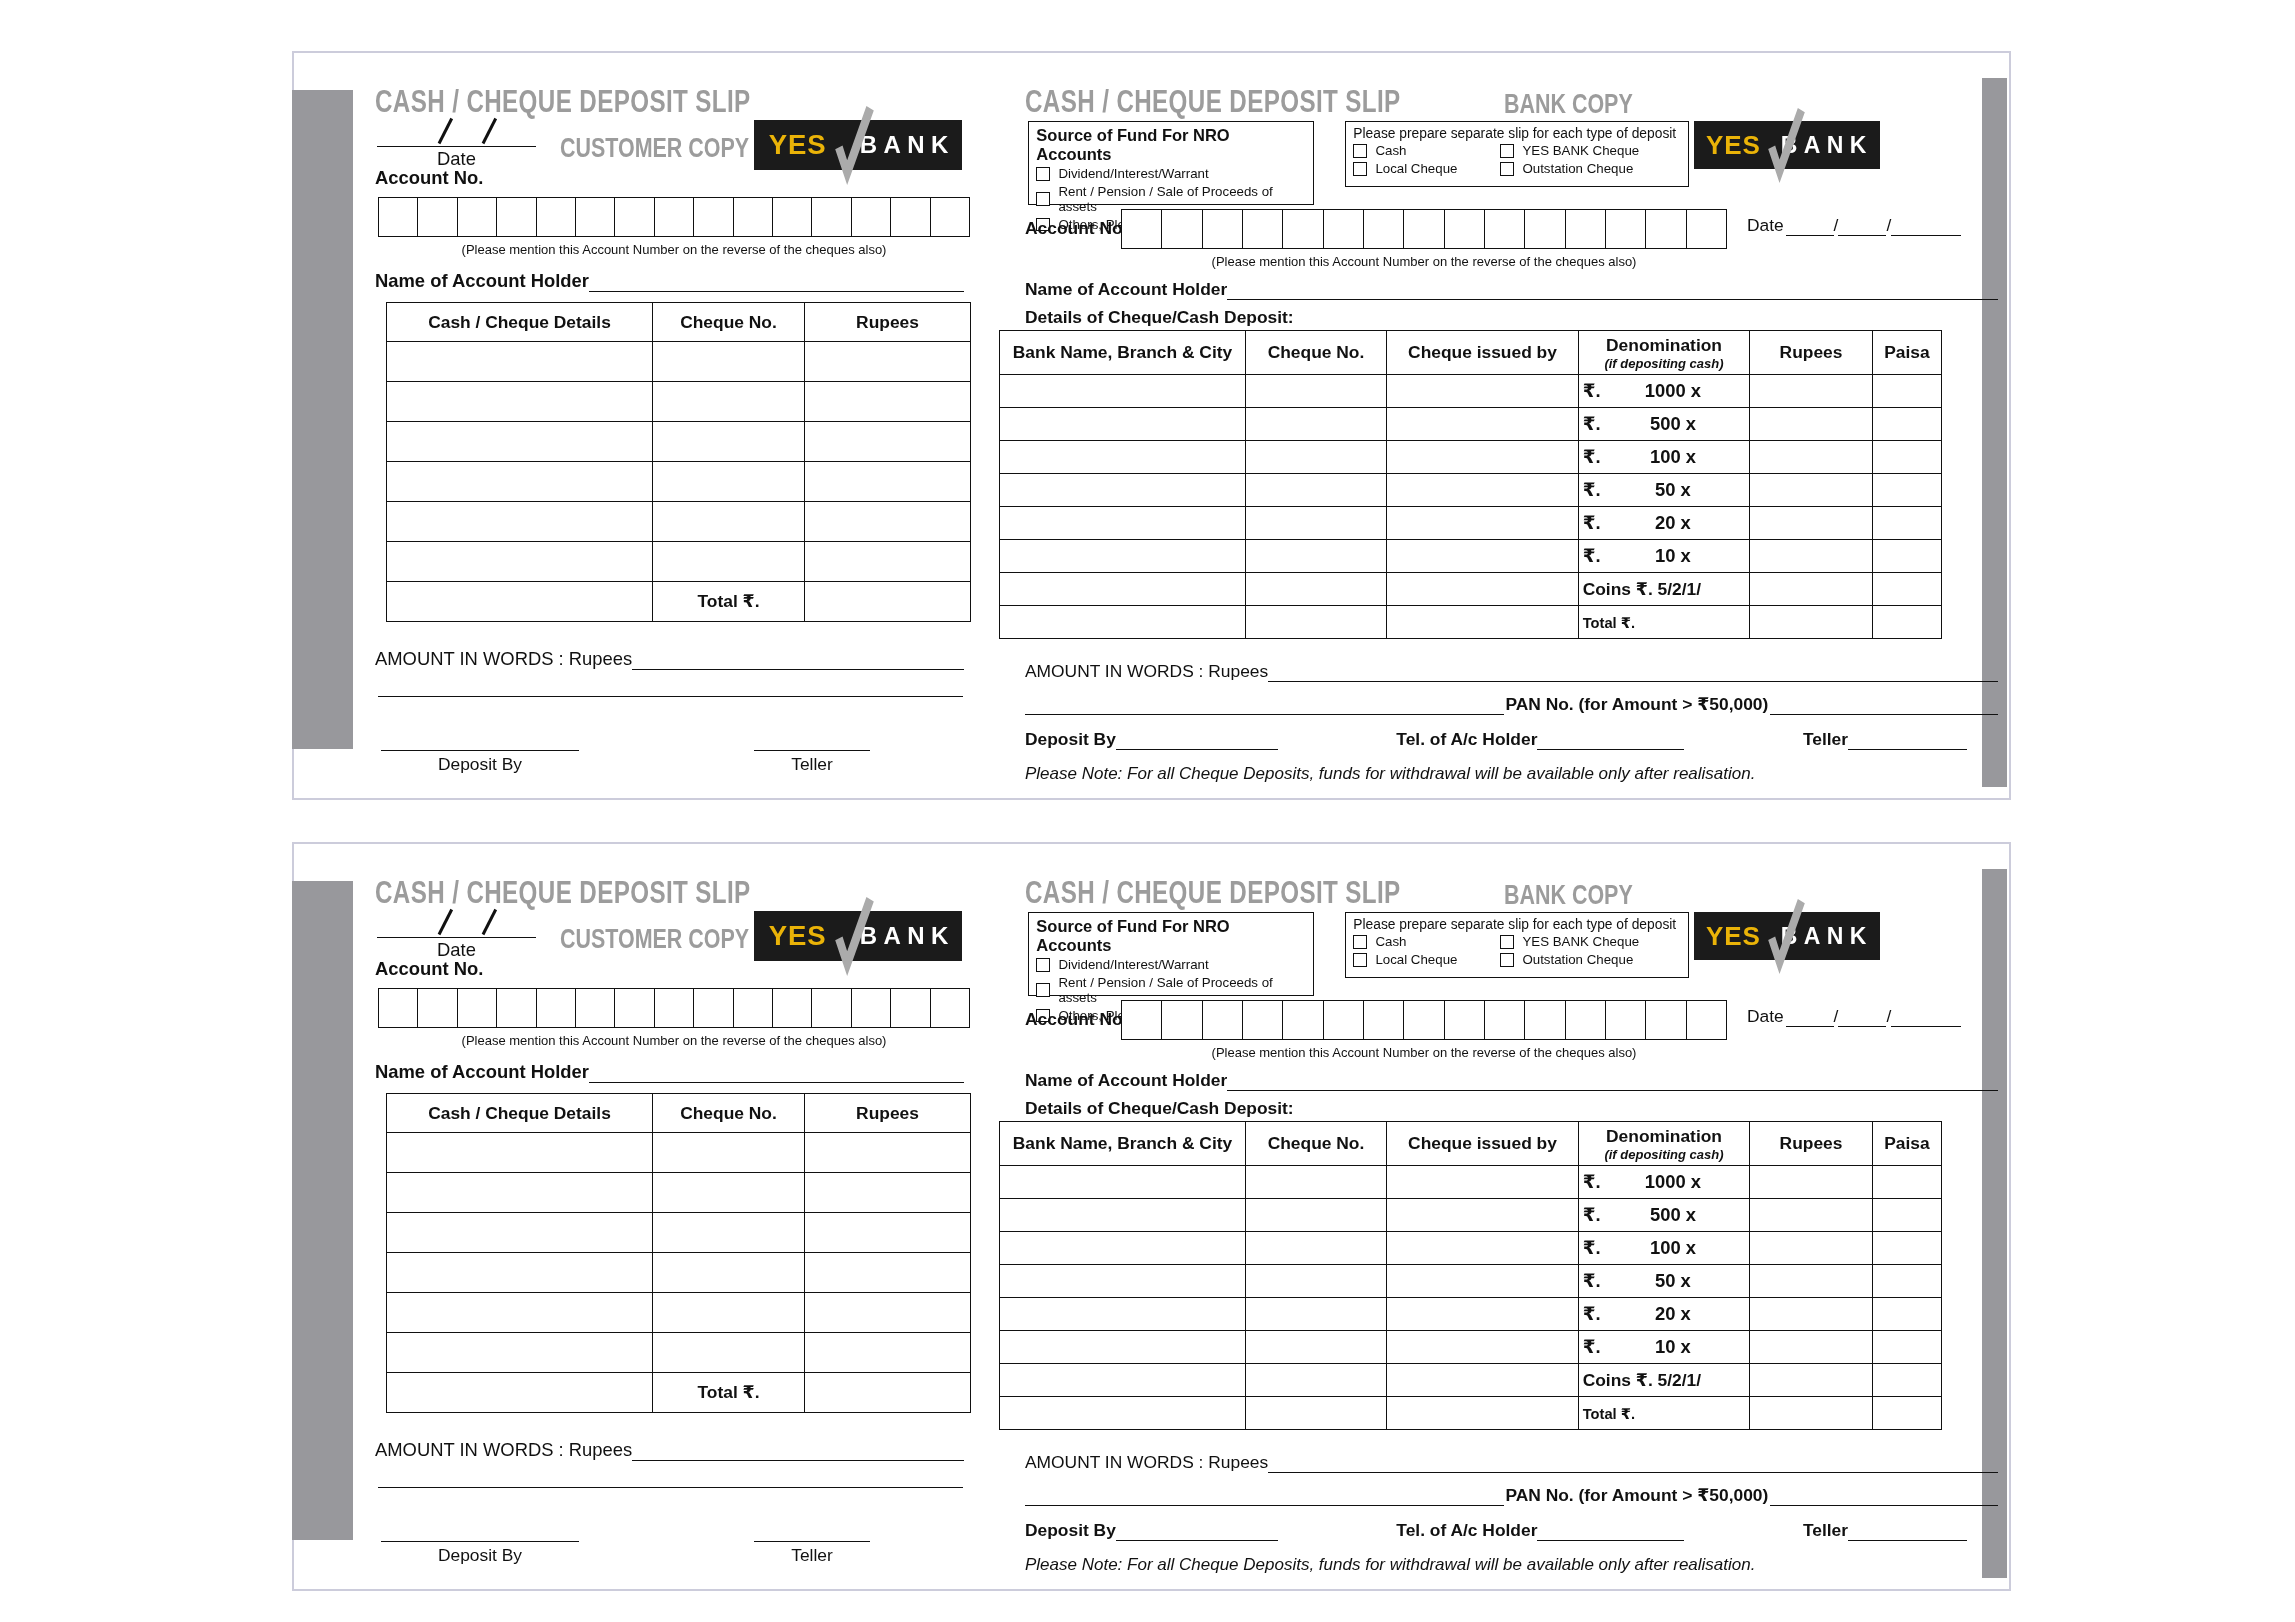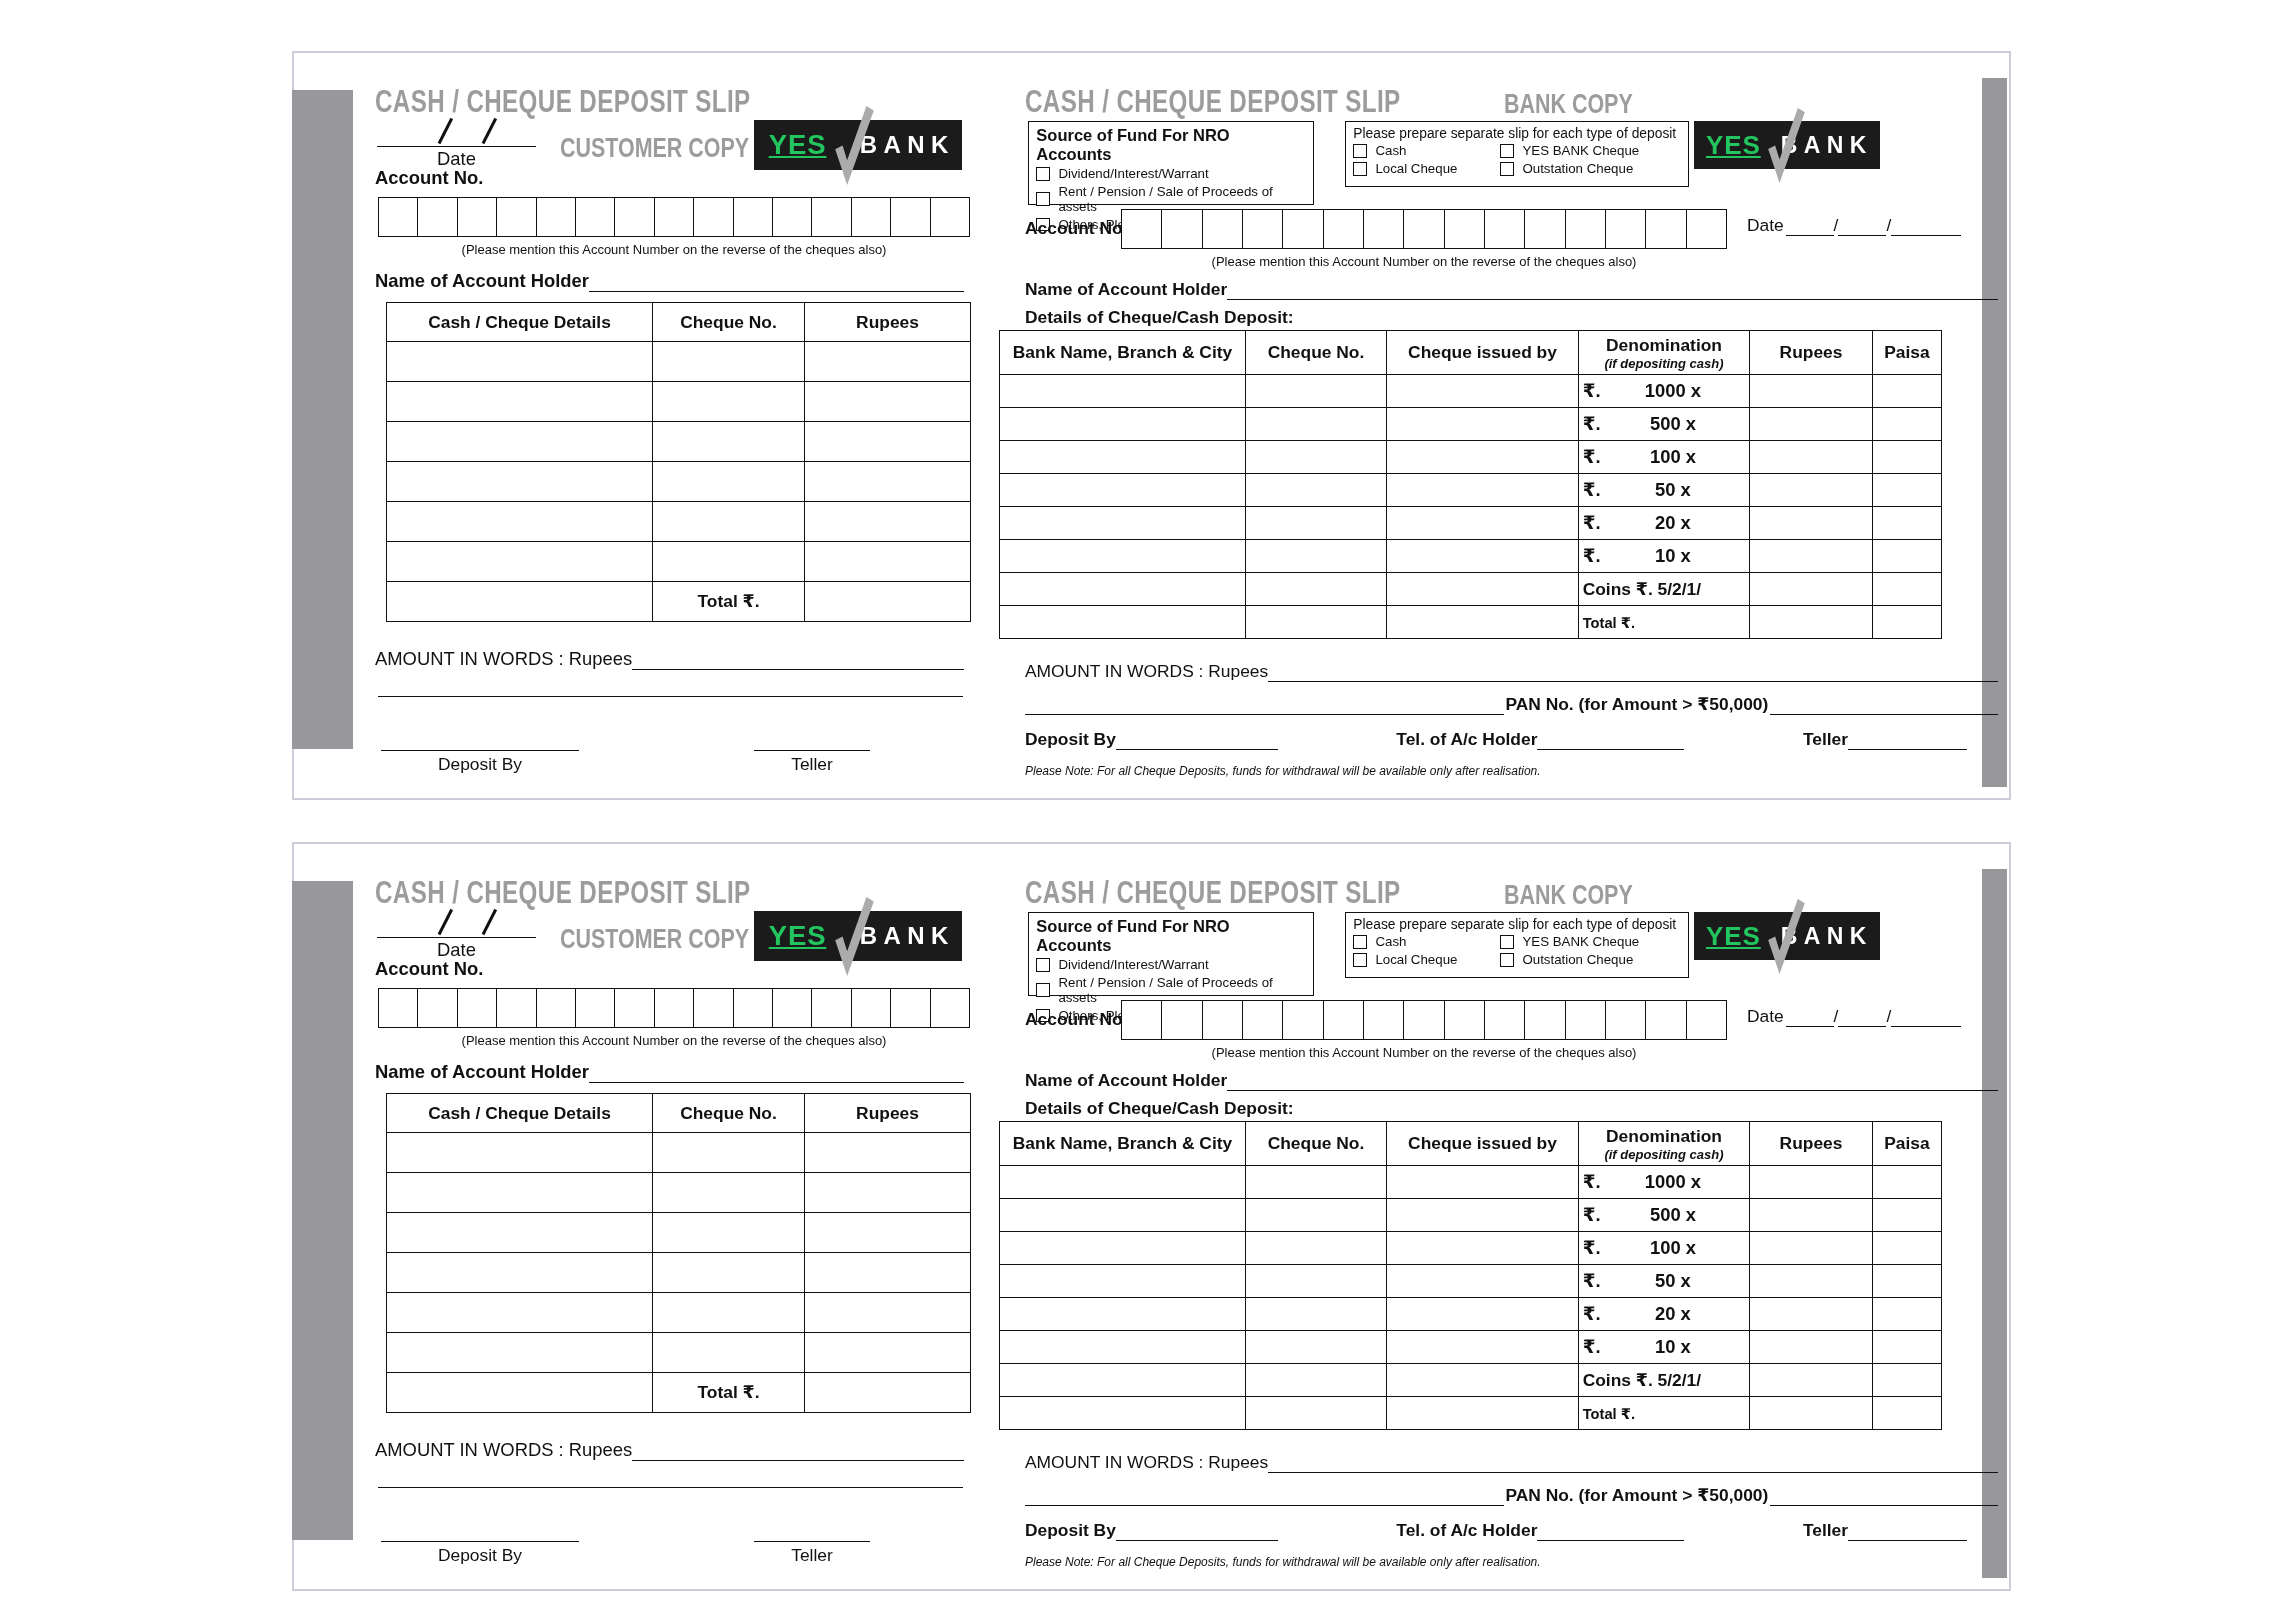--- a/index.html
+++ b/index.html
@@ -15,21 +15,21 @@
   .bar { position:absolute; background:#98989c; }
   .bar-left  { left:-1.8px; top:37px; width:61px; height:659px; }
   .bar-right { right:1.8px; top:25px; width:25px; height:709px; }
 
   .gray-head { color:#9c9c9c; font-weight:bold; transform:scaleX(.78); transform-origin:left center; display:inline-block; white-space:nowrap; }
   .slip-title { font-size:31px; letter-spacing:0.5px; }
   .copy-label { font-size:27.5px; }
 
   
   .logo { position:absolute; background:#1b1b1b; display:flex; align-items:center; }
-  .logo-yes { color:#22c55e; font-weight:bold; font-size:27.5px; padding-left:14.7px; letter-spacing:0.9px;text-decoration:underline; }
+  .logo-yes { color:#eab308; font-weight:bold; font-size:27.5px; padding-left:14.7px; letter-spacing:0.9px; }
   .logo-bank { color:#fff; font-size:24px; font-weight:600; letter-spacing:6.4px; margin-left:auto; padding-right:7.3px; }
   .logo-check { position:absolute; left:39%; top:-13.8px; width:39px; height:79px; overflow:visible; }
 
   
   .boxrow { position:absolute; display:flex; border:1.8px solid #111; background:#fff; }
   .abox { flex:1; border-right:1.8px solid #111; }
   .abox:last-child { border-right:none; }
 
   .caption { position:absolute; font-size:13px; text-align:center; }
 
@@ -63,21 +63,21 @@
   .chk { width:13.8px; height:13.8px; border:1.8px solid #111; margin-right:8.3px; flex:none; background:#fff; }
 
   .box-outline { position:absolute; border:1.8px solid #111; background:#fff; padding:3.7px 7.3px; }
 
   .dateline { position:relative; border-bottom:1.8px solid #111; height:27.5px; }
   .slash { position:absolute; bottom:0.9px; width:2.8px; height:27.5px; background:#111; transform:rotate(27deg); }
 
   .sig { text-align:center; position:absolute; font-size:17.4px; }
   .sigline { border-bottom:1.8px solid #111; height:16.5px; margin-bottom:3.7px; }
 
-  .note-italic { font-style:italic; font-size:12px; }
+  .note-italic { font-style:italic; font-size:17px; }
   .dseg { display:inline-block; border-bottom:1.8px solid #111; height:18.4px; }
 </style>
 </head>
 <body>
 
 <div class="canvas">
 
   <section class="sheet">
     <div class="bar bar-left"></div>
     <div class="bar bar-right"></div>

